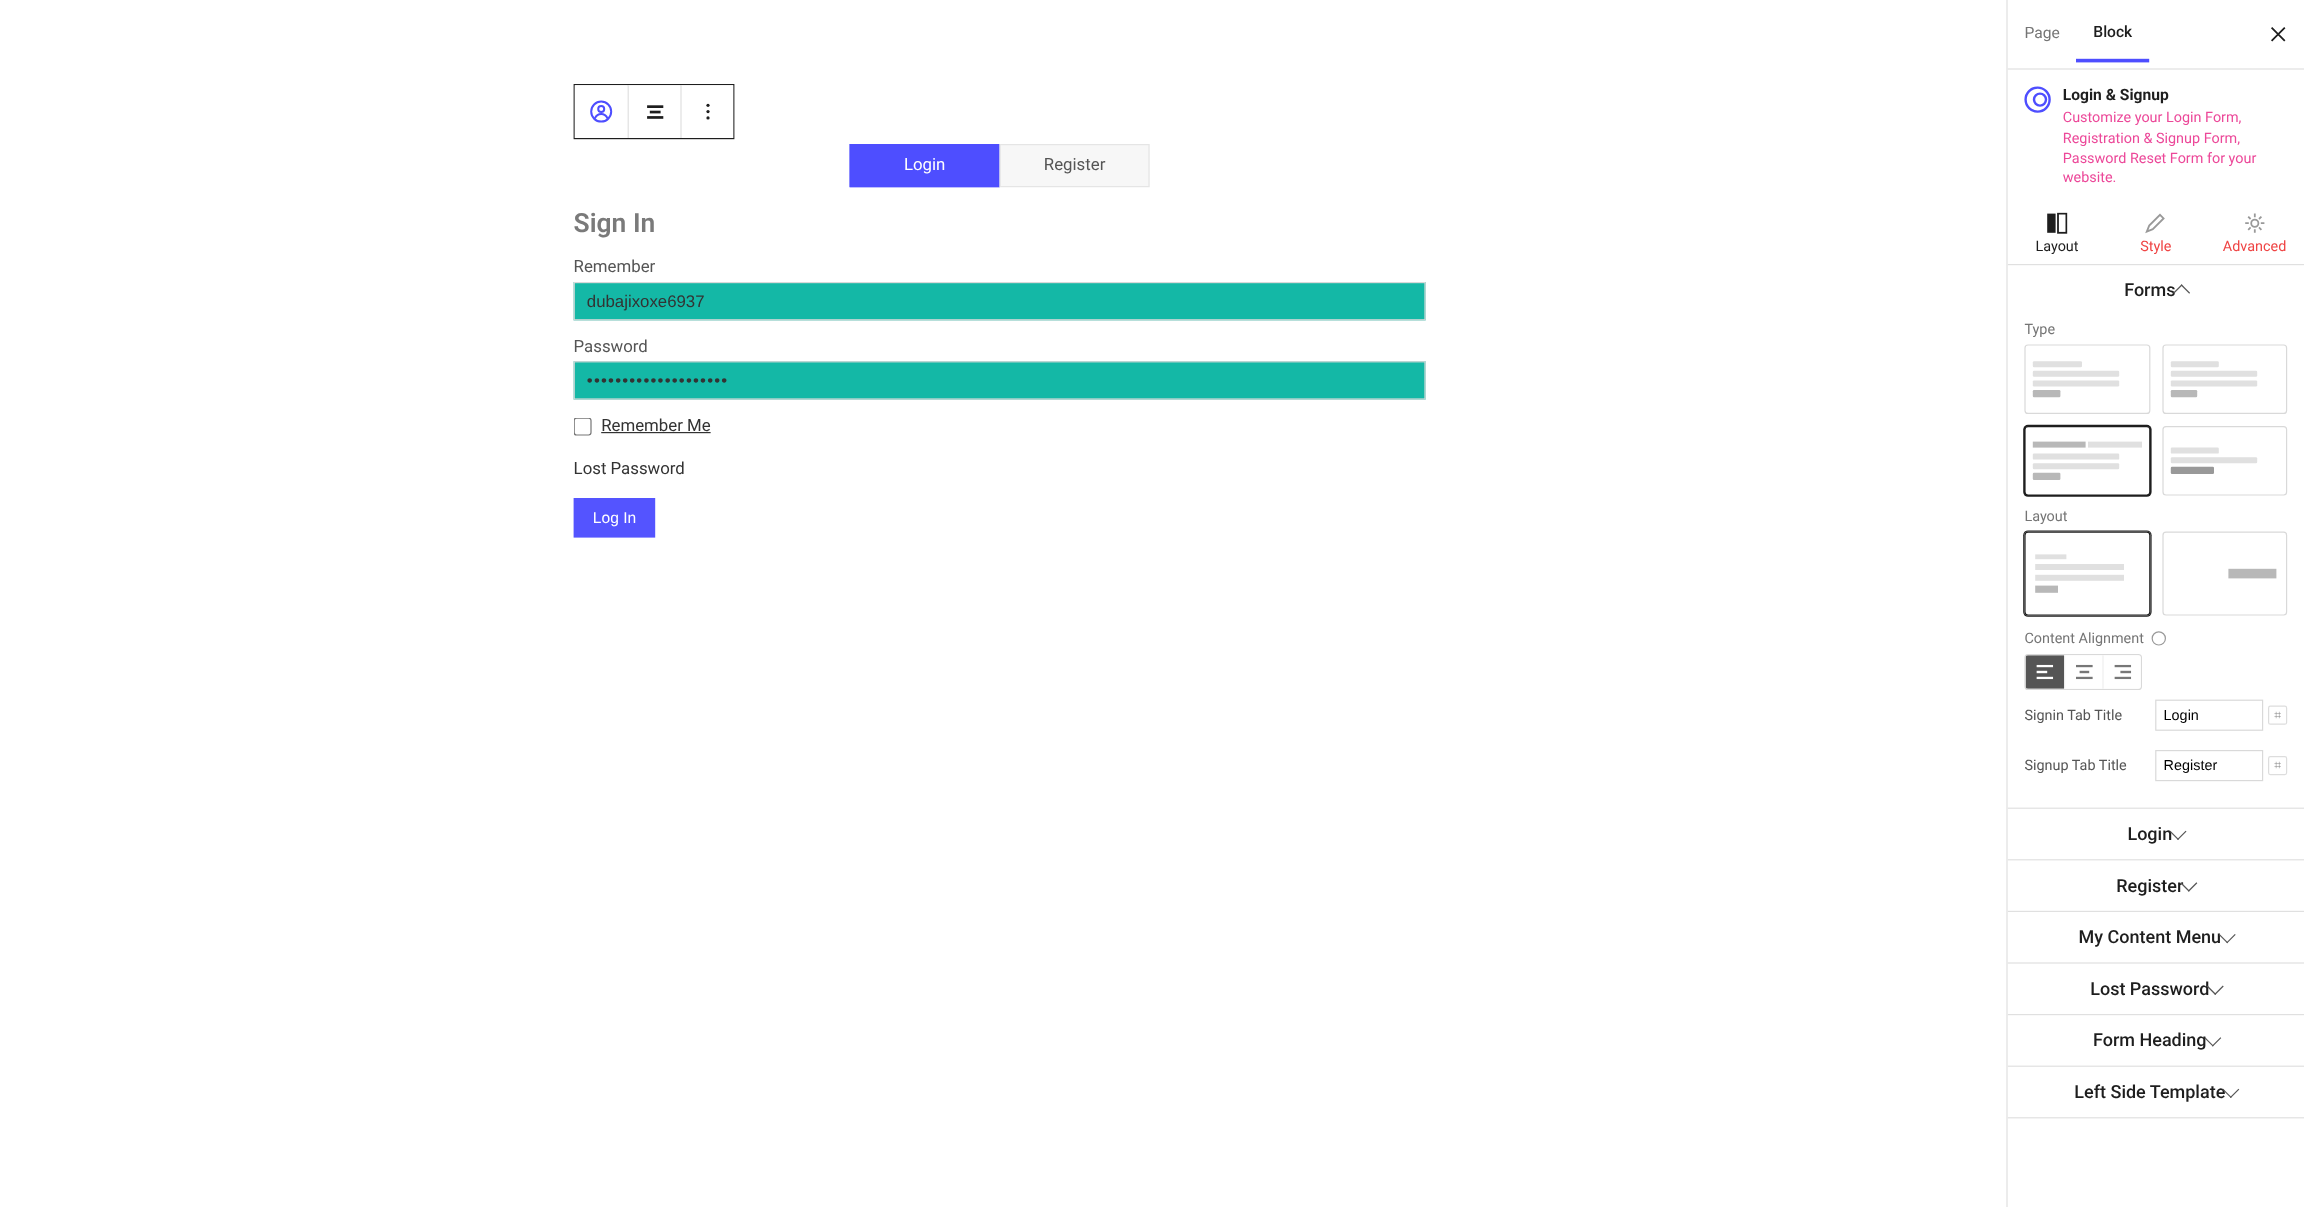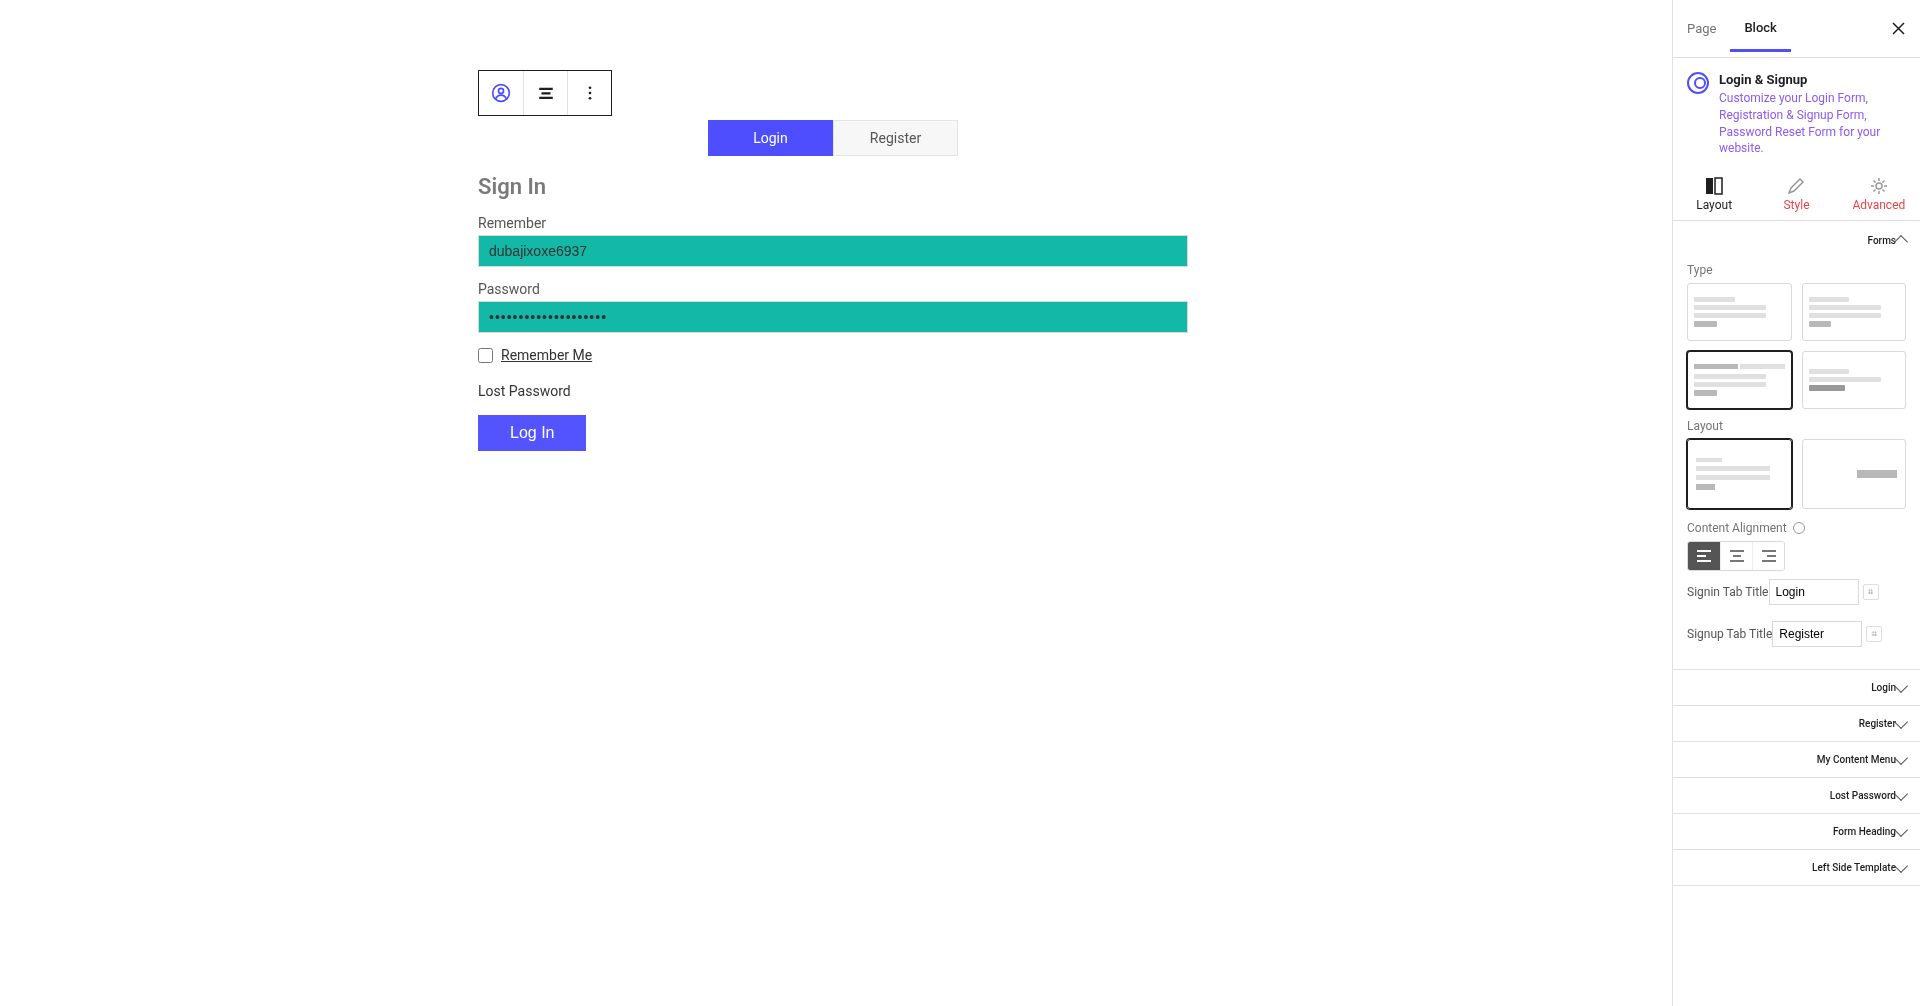--- a/index.html
+++ b/index.html
@@ -85,22 +85,22 @@
   background: #14b8a6;
 }
 .field-input.pw { letter-spacing: 1px; }
 .remember-row { display:flex; align-items:flex-end; margin-bottom:20px; font-size:14px; color:#333;text-decoration:underline;}
 .remember-row input { width:15px; height:15px; margin-right:8px; }
 .lost-link { font-size:14px; color:#333; margin-bottom:16px; display:inline-block; cursor:pointer; }
 .submit-btn {
   background:#5454ff;
   color:#fff;
   border:none;
-  padding:9px 32px;
-  font-size:16px;
+  padding:9px 16px;
+  font-size:13px;
   cursor:pointer;
 }
 
 
 .sidebar {
   position:absolute;
   right:0;
   top:0;
   bottom:0;
   width:248px;
@@ -146,21 +146,21 @@
   flex-shrink:0;
   margin-right:10px;
   position:relative;
 }
 .block-header .bicon:after{
   content:"";
   width:8px;height:8px;border:2px solid #4e4eff;border-radius:50%;
   position:absolute;left:5px;top:3px;
 }
 .block-header .bh-title { font-size:13px; font-weight:700; margin-bottom:3px;}
-.block-header .bh-desc  { font-size:12px; color:#8b5cf6; line-height:1.4;}
+.block-header .bh-desc  { font-size:12px; color:#ec4899; line-height:1.4;}
 
 .subtabs {
   display:flex;
   border-bottom:1px solid #e0e0e0;
 }
 .subtab {
   flex:1;
   padding:10px 0 8px 0;
   text-align:center;
   font-size:12px;
@@ -168,24 +168,24 @@
   cursor:pointer;
 }
 .subtab.active{ color:#1e1e1e; }
 .subtab .sicon{ display:block; margin:0 auto 3px auto; width:18px;height:18px; }
 
 .panel {
   border-bottom:1px solid #e0e0e0;
 }
 .panel-head {
   display:flex;
-  justify-content:flex-end;
+  justify-content:center;
   align-items:center;
   padding:12px 14px;
-  font-size:10px;
+  font-size:15px;
   font-weight:500;
   cursor:pointer;
 }
 .panel-body { padding:0 14px 14px 14px; }
 
 .small-label { font-size:12px; color:#757575; margin-bottom:6px; margin-top:4px; display:block;}
 
 .thumb-row { display:flex; gap:10px; margin-bottom:10px;}
 .thumb {
   flex:1;
@@ -218,21 +218,21 @@
 .layout-thumb.split{flex-direction:row;align-items:center;gap:6px;}
 .layout-thumb.split .col{flex:1;display:flex;flex-direction:column;gap:3px;}
 
 .align-row .opt-label{font-size:12px;color:#757575;display:flex;align-items:center;gap:6px;margin-bottom:6px;}
 .align-row .reset-ico{width:12px;height:12px;border:1px solid #999;border-radius:50%;position:relative;}
 .align-btns{display:flex;border:1px solid #d9d9d9;border-radius:3px;overflow:hidden;width:fit-content;}
 .align-btns button{width:32px;height:28px;border:none;background:#fff;cursor:pointer;display:flex;align-items:center;justify-content:center;}
 .align-btns button.active{background:#555;color:#fff;}
 .align-btns button+button{border-left:1px solid #eee;}
 
-.opt-row{display:flex;align-items:center;padding:8px 0;}
+.opt-row{display:flex;align-items:center;justify-content:space-between;padding:8px 0;}
 .opt-row label{font-size:12px;color:#555;}
 .opt-row .mini-input{width:90px;border:1px solid #d9d9d9;padding:5px 6px;font-size:12px;}
 .opt-row .dyn-ico{width:16px;height:16px;margin-left:4px;display:flex;align-items:center;justify-content:center;color:#888;border:1px solid #ddd;border-radius:2px;font-size:10px;cursor:pointer;}
 
 .chev{width:10px;height:10px;border-right:1.5px solid #555;border-bottom:1.5px solid #555;transform:rotate(45deg);margin-top:-4px;}
 .chev.up{transform:rotate(-135deg);margin-top:4px;}
 
 svg{display:block;}
 </style>
 </head>

